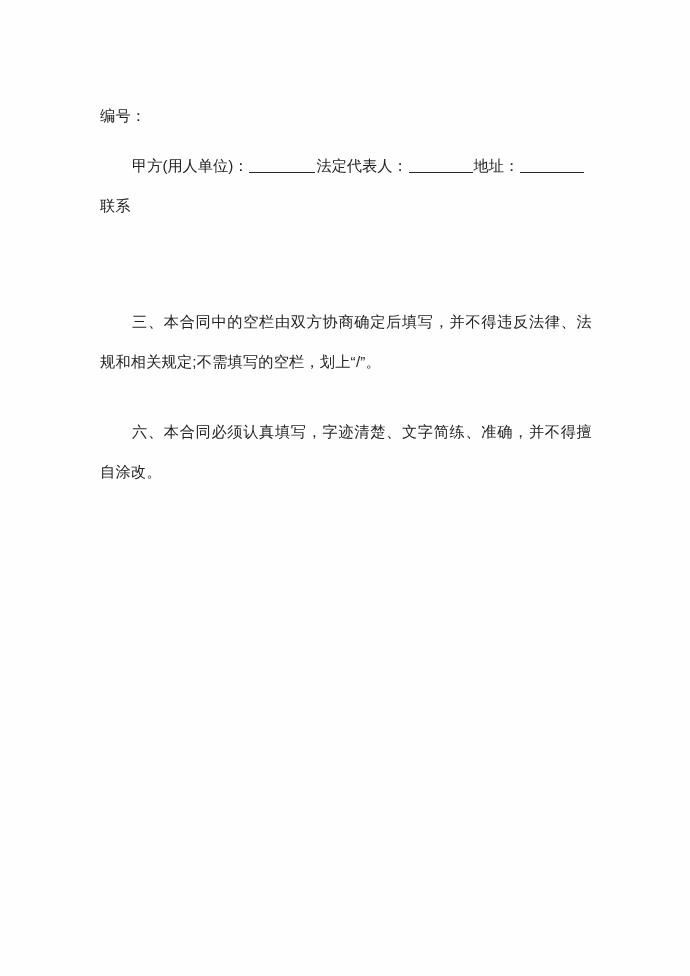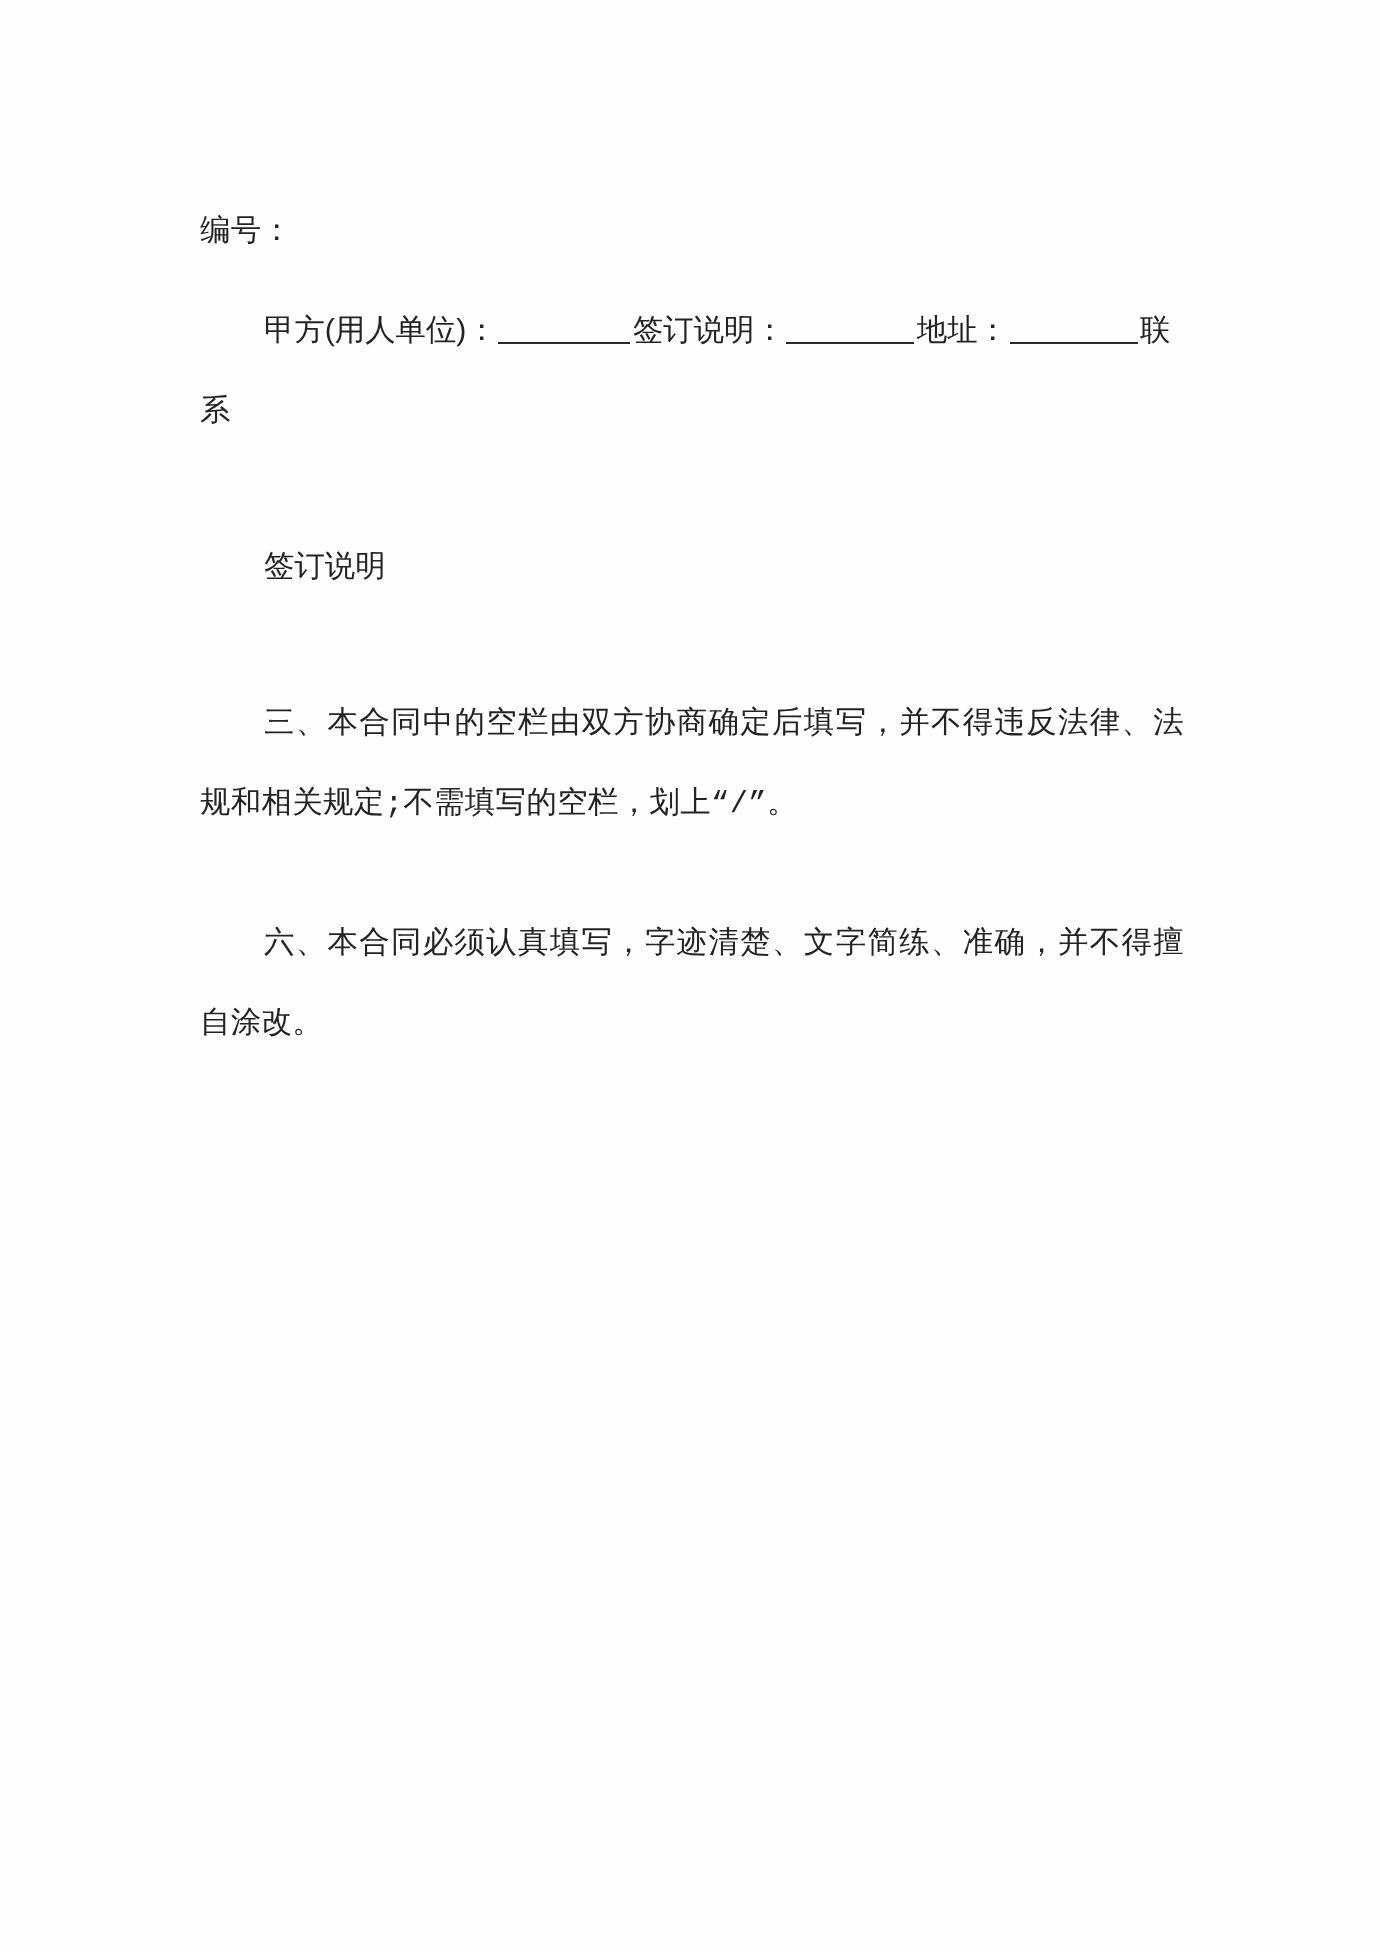--- a/index.html
+++ b/index.html
@@ -27,21 +27,20 @@
   
   .para {
     font-size: 15.2px;
     line-height: 40px;
     letter-spacing: 0.2px;
     text-align: justify;
     text-justify: inter-ideograph;
     margin: 0;
     color: #232323;
     word-break: break-all;
-    font-family: Liberation Mono, monospace;
   }
   .para.indent {
     text-indent: 32px;
   }
   
   .gap-sm { height: 10px; }
   .gap-md { height: 18px; }
   .gap-lg { height: 20px; }
 
   .fieldline {
@@ -82,29 +81,28 @@
 <div class="page">
   <div class="content">
 
     <p class="para" style="text-indent:0;">
       <span>编号：</span>
     </p>
 
     <div class="gap-sm"></div>
 
     <p class="fieldline">
-      <span class="nowrap"><span>甲方(用人单位)：</span><span class="blank w66"></span></span><span class="nowrap"><span>签订说明：</span><span class="blank w64"></span></span><span class="nowrap"><span>地址：</span><span class="blank w64"></span></span><span>联系</span>
+      <span class="nowrap"><span>甲方(用人单位)：</span><span class="blank w66"></span></span><span class="nowrap"><span>法定代表人：</span><span class="blank w64"></span></span><span class="nowrap"><span>地址：</span><span class="blank w64"></span></span><span>联系</span>
     </p>
 
     <div class="gap-md"></div>
 
 
     <div class="gap-lg"></div>
 
-    <p class="heading">签订说明</p>
 
     <div class="gap-md"></div>
 
     <div class="gap-sm"></div>
 
     <div class="gap-sm"></div>
 
     <p class="para indent">三、本合同中的空栏由双方协商确定后填写，并不得违反法律、法规和相关规定;不需填写的空栏，划上“/”。</p>
     <div class="gap-sm"></div>
 

